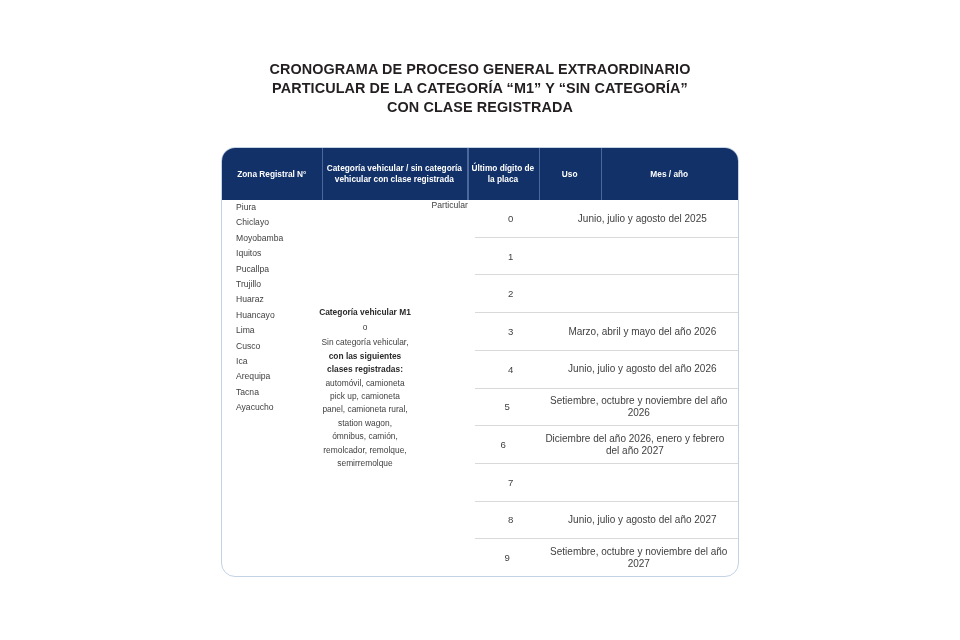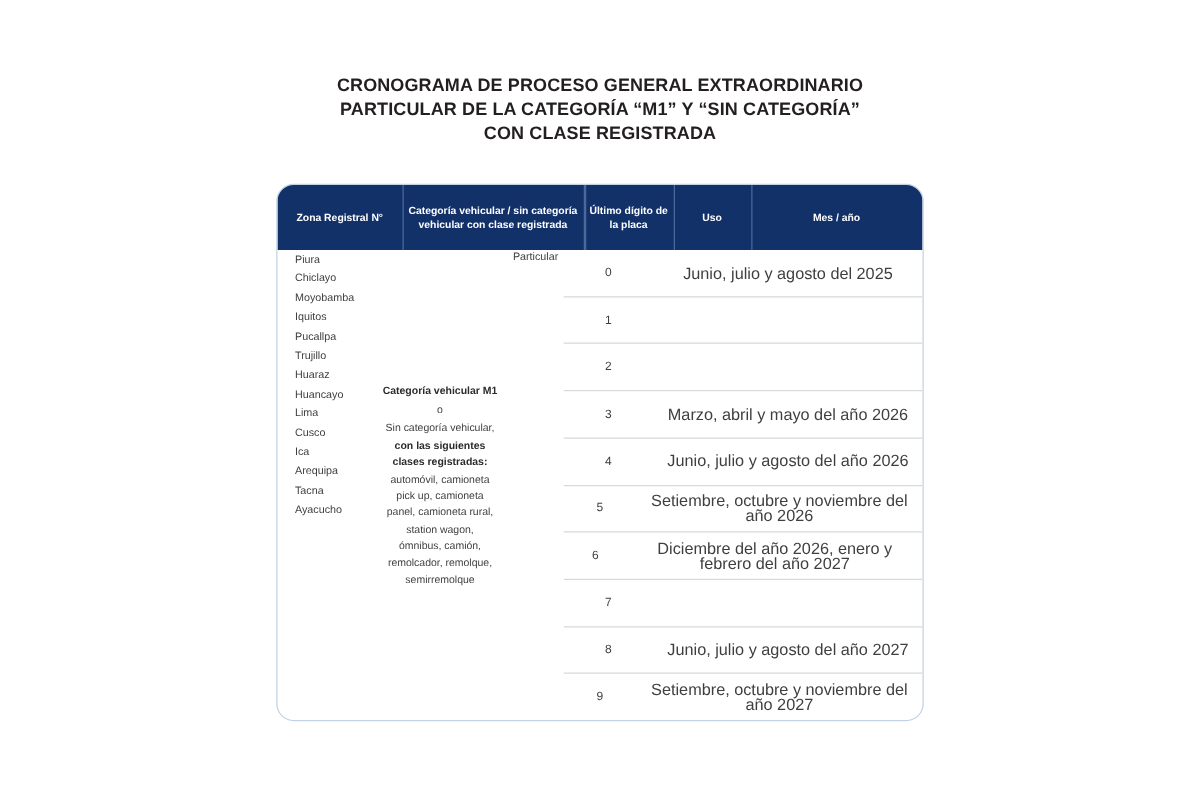--- a/index.html
+++ b/index.html
@@ -196,21 +196,21 @@
   }
   .cell-mes {
     flex: 1 1 auto;
     box-sizing: border-box;
     display: flex;
     align-items: center;
     justify-content: center;
     text-align: center;
     padding: 0 8px;
     color: #3f3f3f;
-    font-size: 13px;
+    font-size: 10px;
     line-height: 11.4px;
   }
 </style>
 </head>
 <body>
 
 <div id="page">
 
   <div class="title-block">
     <span class="tl">CRONOGRAMA DE PROCESO GENERAL EXTRAORDINARIO</span>

